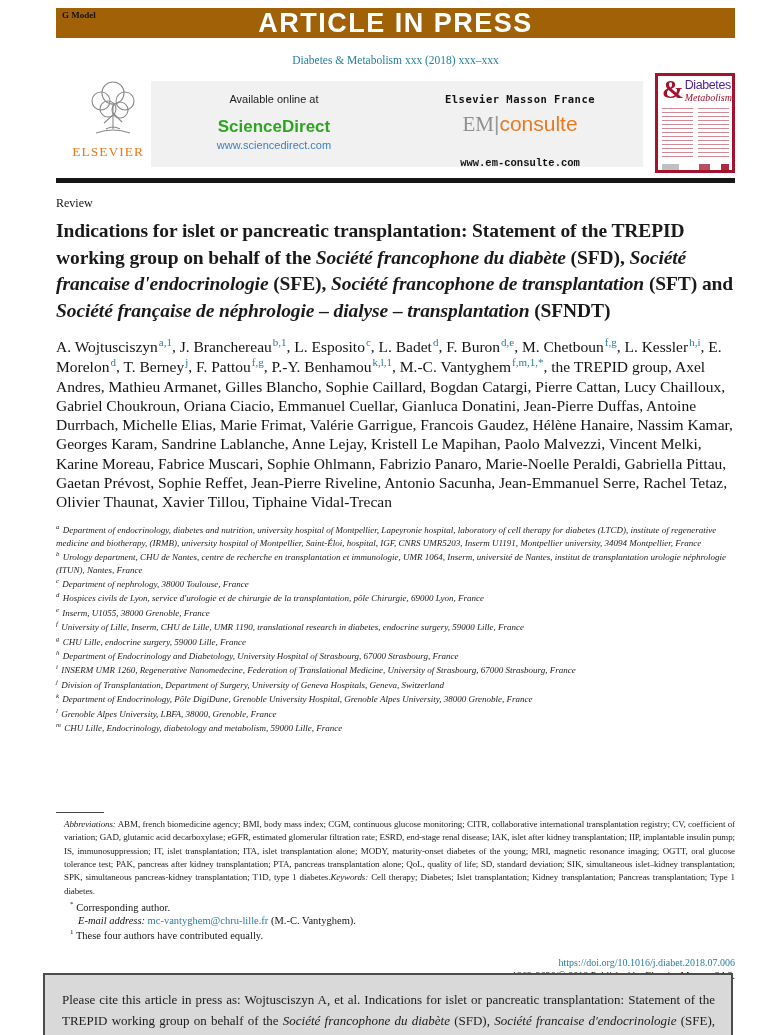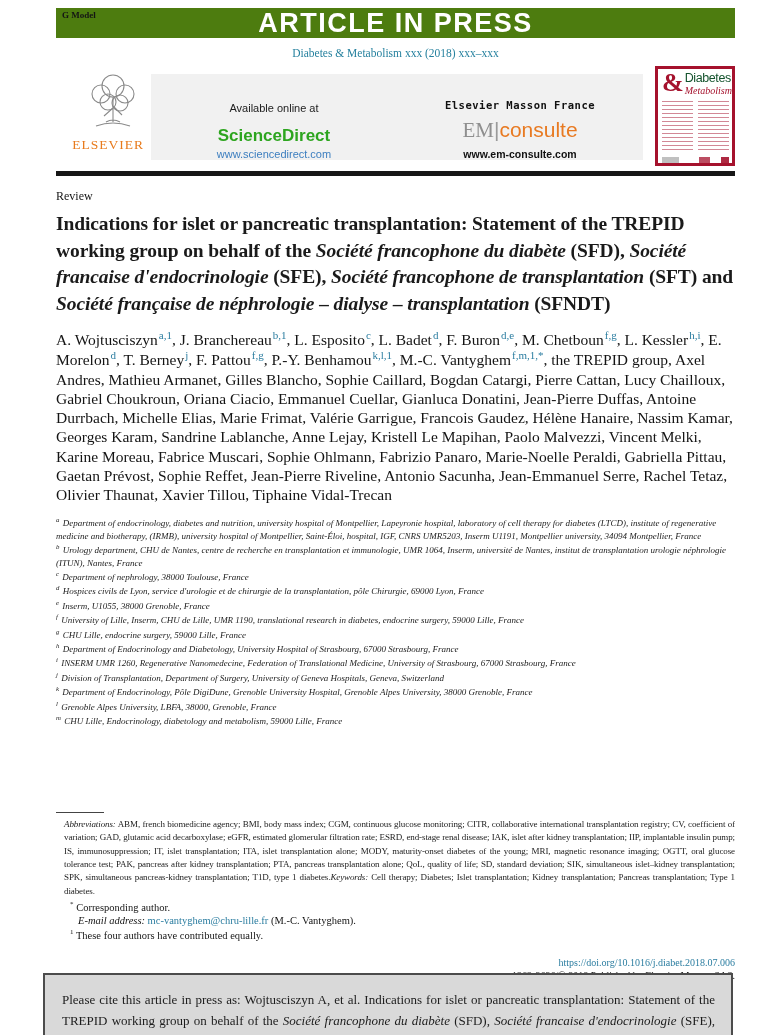--- a/index.html
+++ b/index.html
@@ -6,61 +6,61 @@
   html,body { background:#ffffff; }
   .page {
     position:relative; width:776px; height:1035px; margin:0 auto;
     background:#fff; overflow:hidden; color:#141414;
     font-family:"Liberation Serif", serif;
   }
   .content { margin-left:56px; margin-right:41px; }
 
   
   .topbar {
-    position:relative; margin-top:8px; height:30px; background:#4d7c0f;
+    position:relative; margin-top:8px; height:30px; background:#a16207;
     padding:2px 0 0 6px;
   }
   .gmodel   { font-size:9px; font-weight:bold; line-height:1.15; }
   .msnumber { font-size:12.5px; line-height:1.1; }
   .banner-title {
     position:absolute; inset:0; display:flex; align-items:center; justify-content:center;
     font-family:"Liberation Sans", sans-serif; font-weight:900; font-size:27px;
     color:#ffffff; letter-spacing:1.5px; transform:scaleY(1.05);
   }
   .journal-line {
-    margin-top:9px; text-align:center; font-size:11.5px; color:#25809e;
+    margin-top:16px; text-align:center; font-size:11.5px; color:#25809e;
   }
 
   
   .header-row { position:relative; margin-top:11px; height:98px; }
   .elsevier-block { position:absolute; left:0; top:0; width:88px; text-align:right; }
   .elsevier-word { font-size:13.5px; letter-spacing:1px; color:#e87a1c; margin-top:-3px; }
   .gray-box {
     position:absolute; left:95px; right:92px; top:4px; height:86px;
-    background:#f1f1f1; display:flex;align-items:flex-end;
+    background:#f1f1f1; display:flex;
   }
   .gray-half { flex:1; text-align:center; padding-top:12px; font-family:"Liberation Sans", sans-serif; }
   .avail    { font-size:11px; color:#1c1c1c; }
   .sd-word  { font-size:17px; font-weight:bold; color:#2da51f; margin-top:12px; }
   .sd-url   { font-size:11px; color:#3c7ebf; margin-top:2px; }
   .masson   { font-family:"DejaVu Sans Mono", monospace; font-weight:bold; font-size:10.5px; letter-spacing:0.5px; color:#111; }
   .emconsulte { margin-top:7px; font-size:21px; }
   .em-part  { font-family:"Liberation Serif", serif; color:#8f8f8f; }
   .em-bar   { color:#9a9a9a; font-weight:normal; }
   .consulte-part { color:#e87a22; }
-  .em-url   { font-family:Liberation Sans, sans-serif; font-weight:bold; font-size:10.5px; color:#111; margin-top:5px; }
+  .em-url   { font-family:Liberation Mono, monospace; font-weight:bold; font-size:10.5px; color:#111; margin-top:20px; }
 
   .cover {
     position:absolute; right:0; top:-4px; width:80px; height:100px;
     border:3px solid #a5122d; background:#fff; padding:3px 3px 2px 4px;
   }
   .cover-head { display:flex; align-items:flex-start; }
   .cover-amp  { font-size:26px; line-height:0.85; color:#a5122d; font-weight:bold; }
   .cover-titles { margin-left:1px; }
-  .cover-t1 { font-family:"Liberation Sans", sans-serif; font-size:12.5px; letter-spacing:-0.4px; color:#14532d; line-height:1; }
+  .cover-t1 { font-family:"Liberation Sans", sans-serif; font-size:12.5px; letter-spacing:-0.4px; color:#4c1d95; line-height:1; }
   .cover-t2 { font-style:italic; font-size:10px; color:#a5122d; line-height:1; margin-top:1px; text-align:left; }
   .cover-toc { display:flex; gap:5px; margin-top:5px; }
   .cover-col {
     flex:1; height:52px;
     background:repeating-linear-gradient(to bottom, rgba(165,18,45,0.5) 0 1px, transparent 1px 4px);
   }
   .cover-foot { margin-top:4px; height:6px;
     background:linear-gradient(to right, rgba(140,140,140,.55) 0 26%, transparent 26% 55%, rgba(165,18,45,.75) 55% 72%, transparent 72% 88%, rgba(165,18,45,.9) 88% 100%);
   }
 

